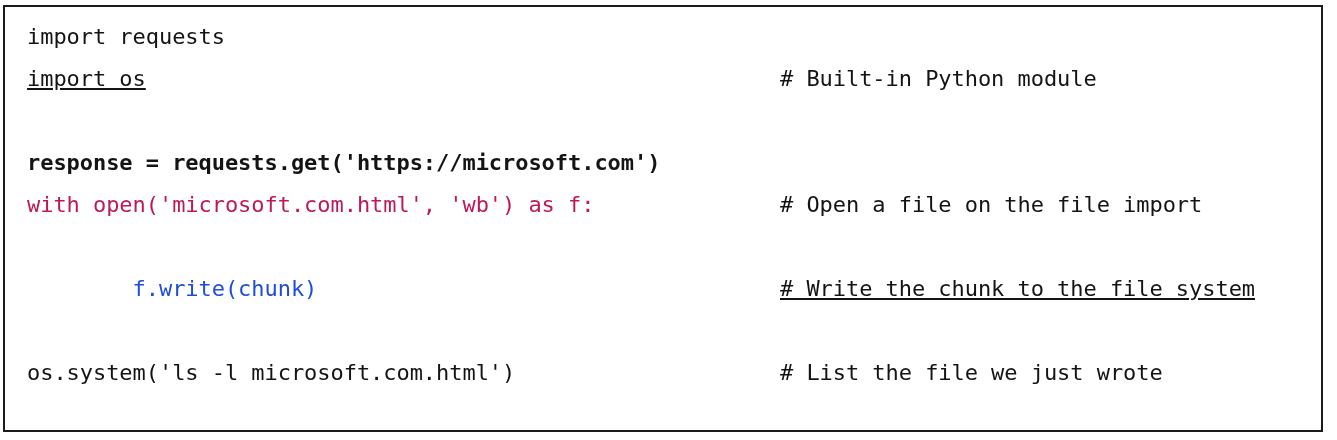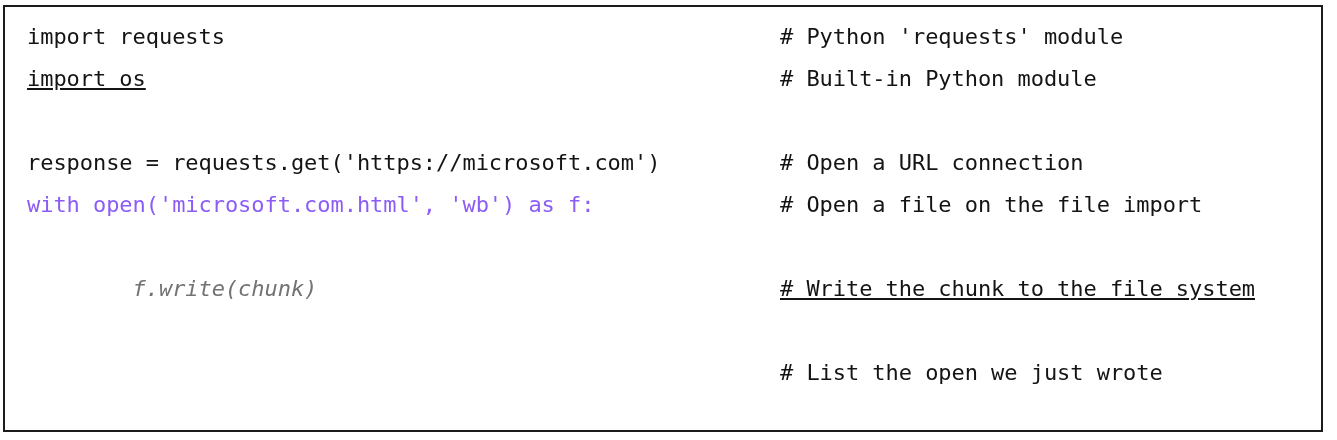--- a/index.html
+++ b/index.html
@@ -59,22 +59,22 @@
 
   .col-comment {
     left: 775px;
   }
 </style>
 </head>
 <body>
 
 <div id="code-listing" style="border-color: rgb(27, 27, 27); background: rgb(255, 255, 255);">
   <div class="code-lines">
-      <div class="code-line" style="top: 9px;"><span class="col-code" style="color: rgb(20, 20, 20);">import requests</span><span class="col-comment" style="color: rgb(20, 20, 20); left: 775px;"># Python 'requests' module</span></div>
+      <div class="code-line" style="top: 9px;"><span class="col-code" style="color: rgb(20, 20, 20);">import requests</span></div>
       <div class="code-line" style="top: 51px;"><span class="col-code" style="color: rgb(20, 20, 20); text-decoration: underline;">import os</span><span class="col-comment" style="color: rgb(20, 20, 20); left: 775px; text-align: right;"># Built-in Python module</span></div>
       <div class="code-line" style="top: 93px;"><span class="col-code" style="color: rgb(20, 20, 20);"></span><span class="col-comment" style="color: rgb(20, 20, 20); left: 775px;"></span></div>
-      <div class="code-line" style="top: 135px;"><span class="col-code" style="color: rgb(20, 20, 20);">response = requests.get('https://microsoft.com')</span><span class="col-comment" style="color: rgb(20, 20, 20); left: 775px;"># Open a URL connection</span></div>
-      <div class="code-line" style="top: 177px;"><span class="col-code" style="color: #8b5cf6;">with open('microsoft.com.html', 'wb') as f:</span><span class="col-comment" style="color: rgb(20, 20, 20); left: 775px;"># Open a file on the file import</span></div>
-      <div class="code-line" style="top: 261px;"><span class="col-code" style="color: #737373; font-style: italic;">        f.write(chunk)</span><span class="col-comment" style="color: rgb(20, 20, 20); left: 775px; text-decoration: underline;"># Write the chunk to the file system</span></div>
+      <div class="code-line" style="top: 135px;"><span class="col-code" style="color: rgb(20, 20, 20); font-weight: bold;">response = requests.get('https://microsoft.com')</span></div>
+      <div class="code-line" style="top: 177px;"><span class="col-code" style="color: #be185d;">with open('microsoft.com.html', 'wb') as f:</span><span class="col-comment" style="color: rgb(20, 20, 20); left: 775px;"># Open a file on the file import</span></div>
+      <div class="code-line" style="top: 261px;"><span class="col-code" style="color: #1d4ed8;">        f.write(chunk)</span><span class="col-comment" style="color: rgb(20, 20, 20); left: 775px; text-decoration: underline;"># Write the chunk to the file system</span></div>
       <div class="code-line" style="top: 303px;"><span class="col-code" style="color: rgb(20, 20, 20);"></span><span class="col-comment" style="color: rgb(20, 20, 20); left: 775px;"></span></div>
-      <div class="code-line" style="top: 345px;"><span class="col-comment" style="color: rgb(20, 20, 20); left: 775px;"># List the open we just wrote</span></div>
+      <div class="code-line" style="top: 345px;"><span class="col-code" style="color: rgb(20, 20, 20);">os.system('ls -l microsoft.com.html')</span><span class="col-comment" style="color: rgb(20, 20, 20); left: 775px;"># List the file we just wrote</span></div>
     </div>
 </div>
 
 </body></html>

